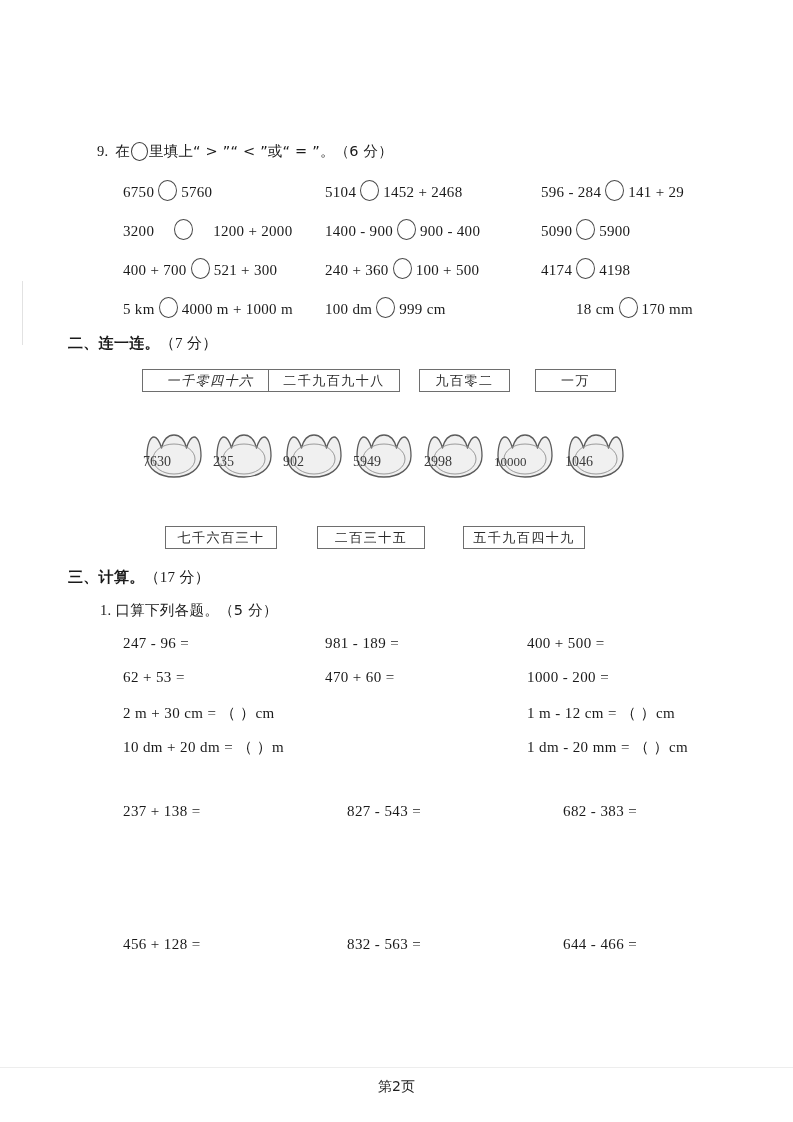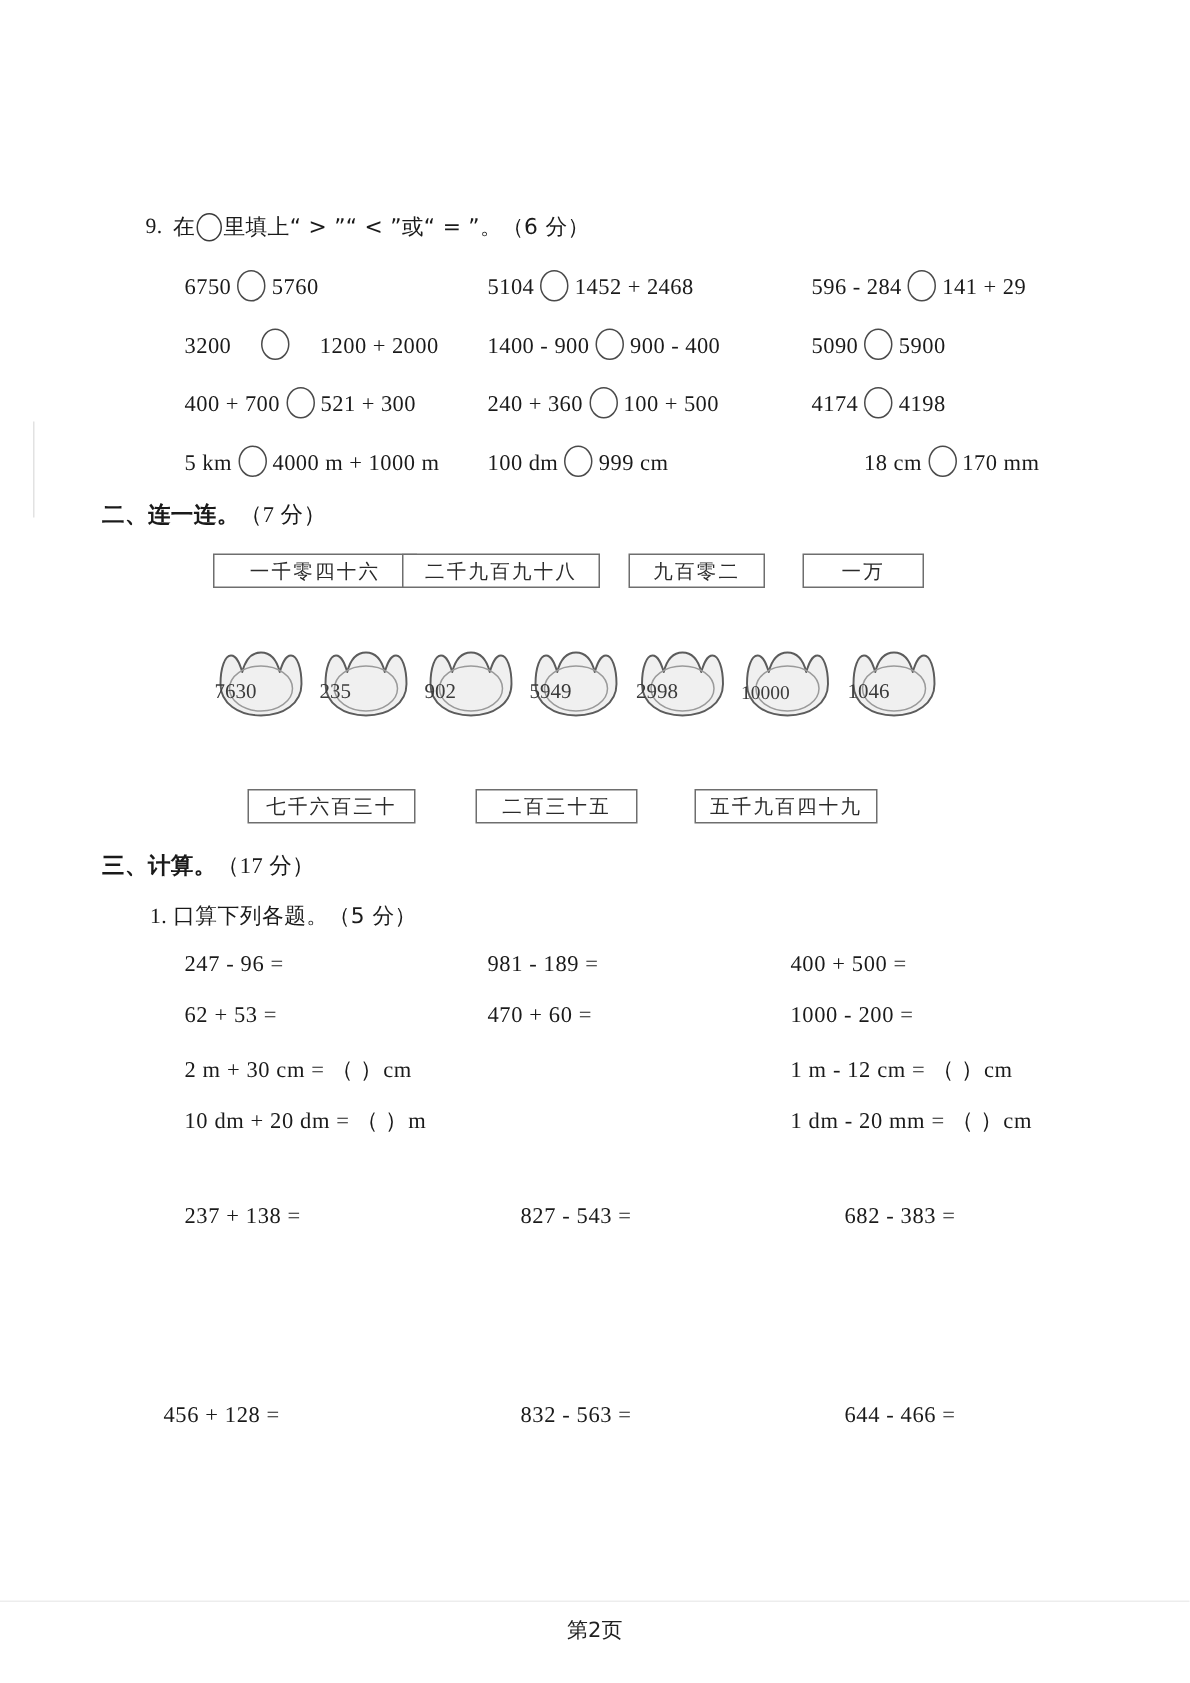--- a/index.html
+++ b/index.html
@@ -240,21 +240,21 @@
         <span class="oval"></span>
         <span class="expr">170 mm</span>
       </div>
     </div>
 
   <div class="sec-head" style="left:68px; top:334px;">
     <span>二、连一连。</span><span class="score">（7 分）</span>
   </div>
 
   <div id="topbox-layer">
-      <div class="wordbox" style="left: 142px; top: 369px; width: 136px;">一千零四十六</div>
+      <div class="wordbox" style="left: 142px; top: 369px; width: 136px; font-style: italic;">一千零四十六</div>
       <div class="wordbox" style="left: 268px; top: 369px; width: 132px;">二千九百九十八</div>
       <div class="wordbox" style="left: 419px; top: 369px; width: 91px;">九百零二</div>
       <div class="wordbox" style="left: 535px; top: 369px; width: 81px;">一万</div>
     </div>
   <div id="tulip-layer">
       <div class="tulip" style="left: 143px; top: 432px;">
         <svg width="62" height="48" viewBox="0 0 62 48">
           <path d="M4 24 C4 13 7 5 11 5 C15 5 17 11 18.5 16 C20 10 23.5 3 31 3 C38.5 3 42 10 43.5 16 C45 11 47 5 51 5 C55 5 58 13 58 24 C58 37 46 45 31 45 C16 45 4 37 4 24 Z" fill="#f0f0f0" stroke="#5c5c5c" stroke-width="1.3" stroke-linejoin="round"></path>
           <ellipse cx="31" cy="27" rx="21" ry="15" fill="none" stroke="#9a9a9a" stroke-width="1"></ellipse>
         </svg>
@@ -329,21 +329,21 @@
       <div class="calc-item" style="left: 527px; top: 704px;">1 m - 12 cm = （          ）cm</div>
       <div class="calc-item" style="left: 123px; top: 738px;">10 dm + 20 dm = （          ）m</div>
       <div class="calc-item" style="left: 527px; top: 738px;">1 dm - 20 mm = （          ）cm</div>
     </div>
 
 
   <div id="calc2-layer">
       <div class="calc-item" style="left: 123px; top: 803px;">237 + 138 =</div>
       <div class="calc-item" style="left: 347px; top: 803px;">827 - 543 =</div>
       <div class="calc-item" style="left: 563px; top: 803px;">682 - 383 =</div>
-      <div class="calc-item" style="left: 109px; top: 936px;">456 + 128 =</div>
+      <div class="calc-item" style="left: 123px; top: 936px;">456 + 128 =</div>
       <div class="calc-item" style="left: 347px; top: 936px;">832 - 563 =</div>
       <div class="calc-item" style="left: 563px; top: 936px;">644 - 466 =</div>
     </div>
 
   <div class="footer-rule"></div>
   <div class="footer">第2页</div>
 
 </div>
 
 </body></html>

